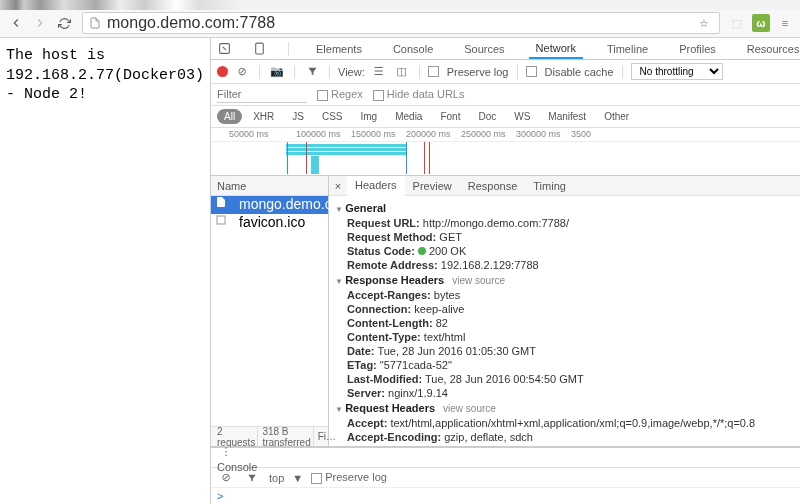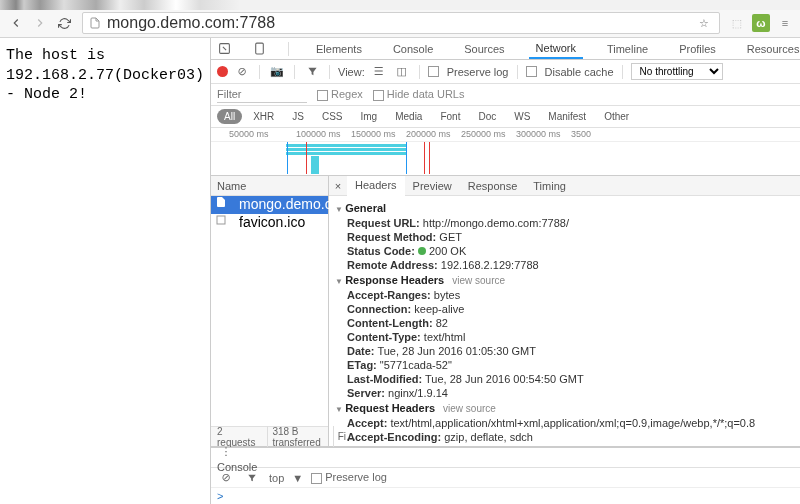--- a/index.html
+++ b/index.html
@@ -48,21 +48,21 @@
 .detail-tab{padding:3px 8px;cursor:pointer}
 .detail-tab.active{background:#fff;border-bottom:2px solid #fff;margin-bottom:-1px}
 .detail-body{flex:1;overflow:auto;padding:4px 6px;font-size:11px;color:#333}
 .section-head{font-weight:bold;color:#222;padding:2px 0;cursor:pointer}
 .section-head::before{content:"▼ ";font-size:8px;color:#888}
 .kv-row{padding:1px 0 1px 12px}
 .kv-key{font-weight:bold}
 .view-src{color:#888;font-weight:normal;font-size:10px;margin-left:8px}
 .status-dot{display:inline-block;width:8px;height:8px;background:#4caf50;border-radius:50%;margin-right:3px}
 .net-status{height:20px;border-top:1px solid #e0e0e0;display:flex;align-items:center;padding:0 6px;font-size:10px;color:#666;gap:4px;background:#f7f7f7}
-.net-status span{border-right:1px solid #ddd;padding-right:12px}
+.net-status span{border-right:1px solid #ddd;padding-right:2px}
 .console-drawer{border-top:1px solid #ccc}
 .console-head{height:20px;display:flex;align-items:center;padding:0 6px;font-size:11px;color:#555;border-bottom:1px solid #e0e0e0;justify-content:space-between}
 .console-ctrl{height:20px;display:flex;align-items:center;padding:0 6px;gap:8px;font-size:11px;color:#666;border-bottom:1px solid #eee}
 .console-body{padding:2px 6px;font-size:11px;color:#2876c7}
 .checkbox{width:11px;height:11px;border:1px solid #999;display:inline-block;vertical-align:middle;margin-right:3px;background:#fff}
 .x-close{width:18px;cursor:pointer;text-align:center}
 </style>
 </head>
 <body>
 

